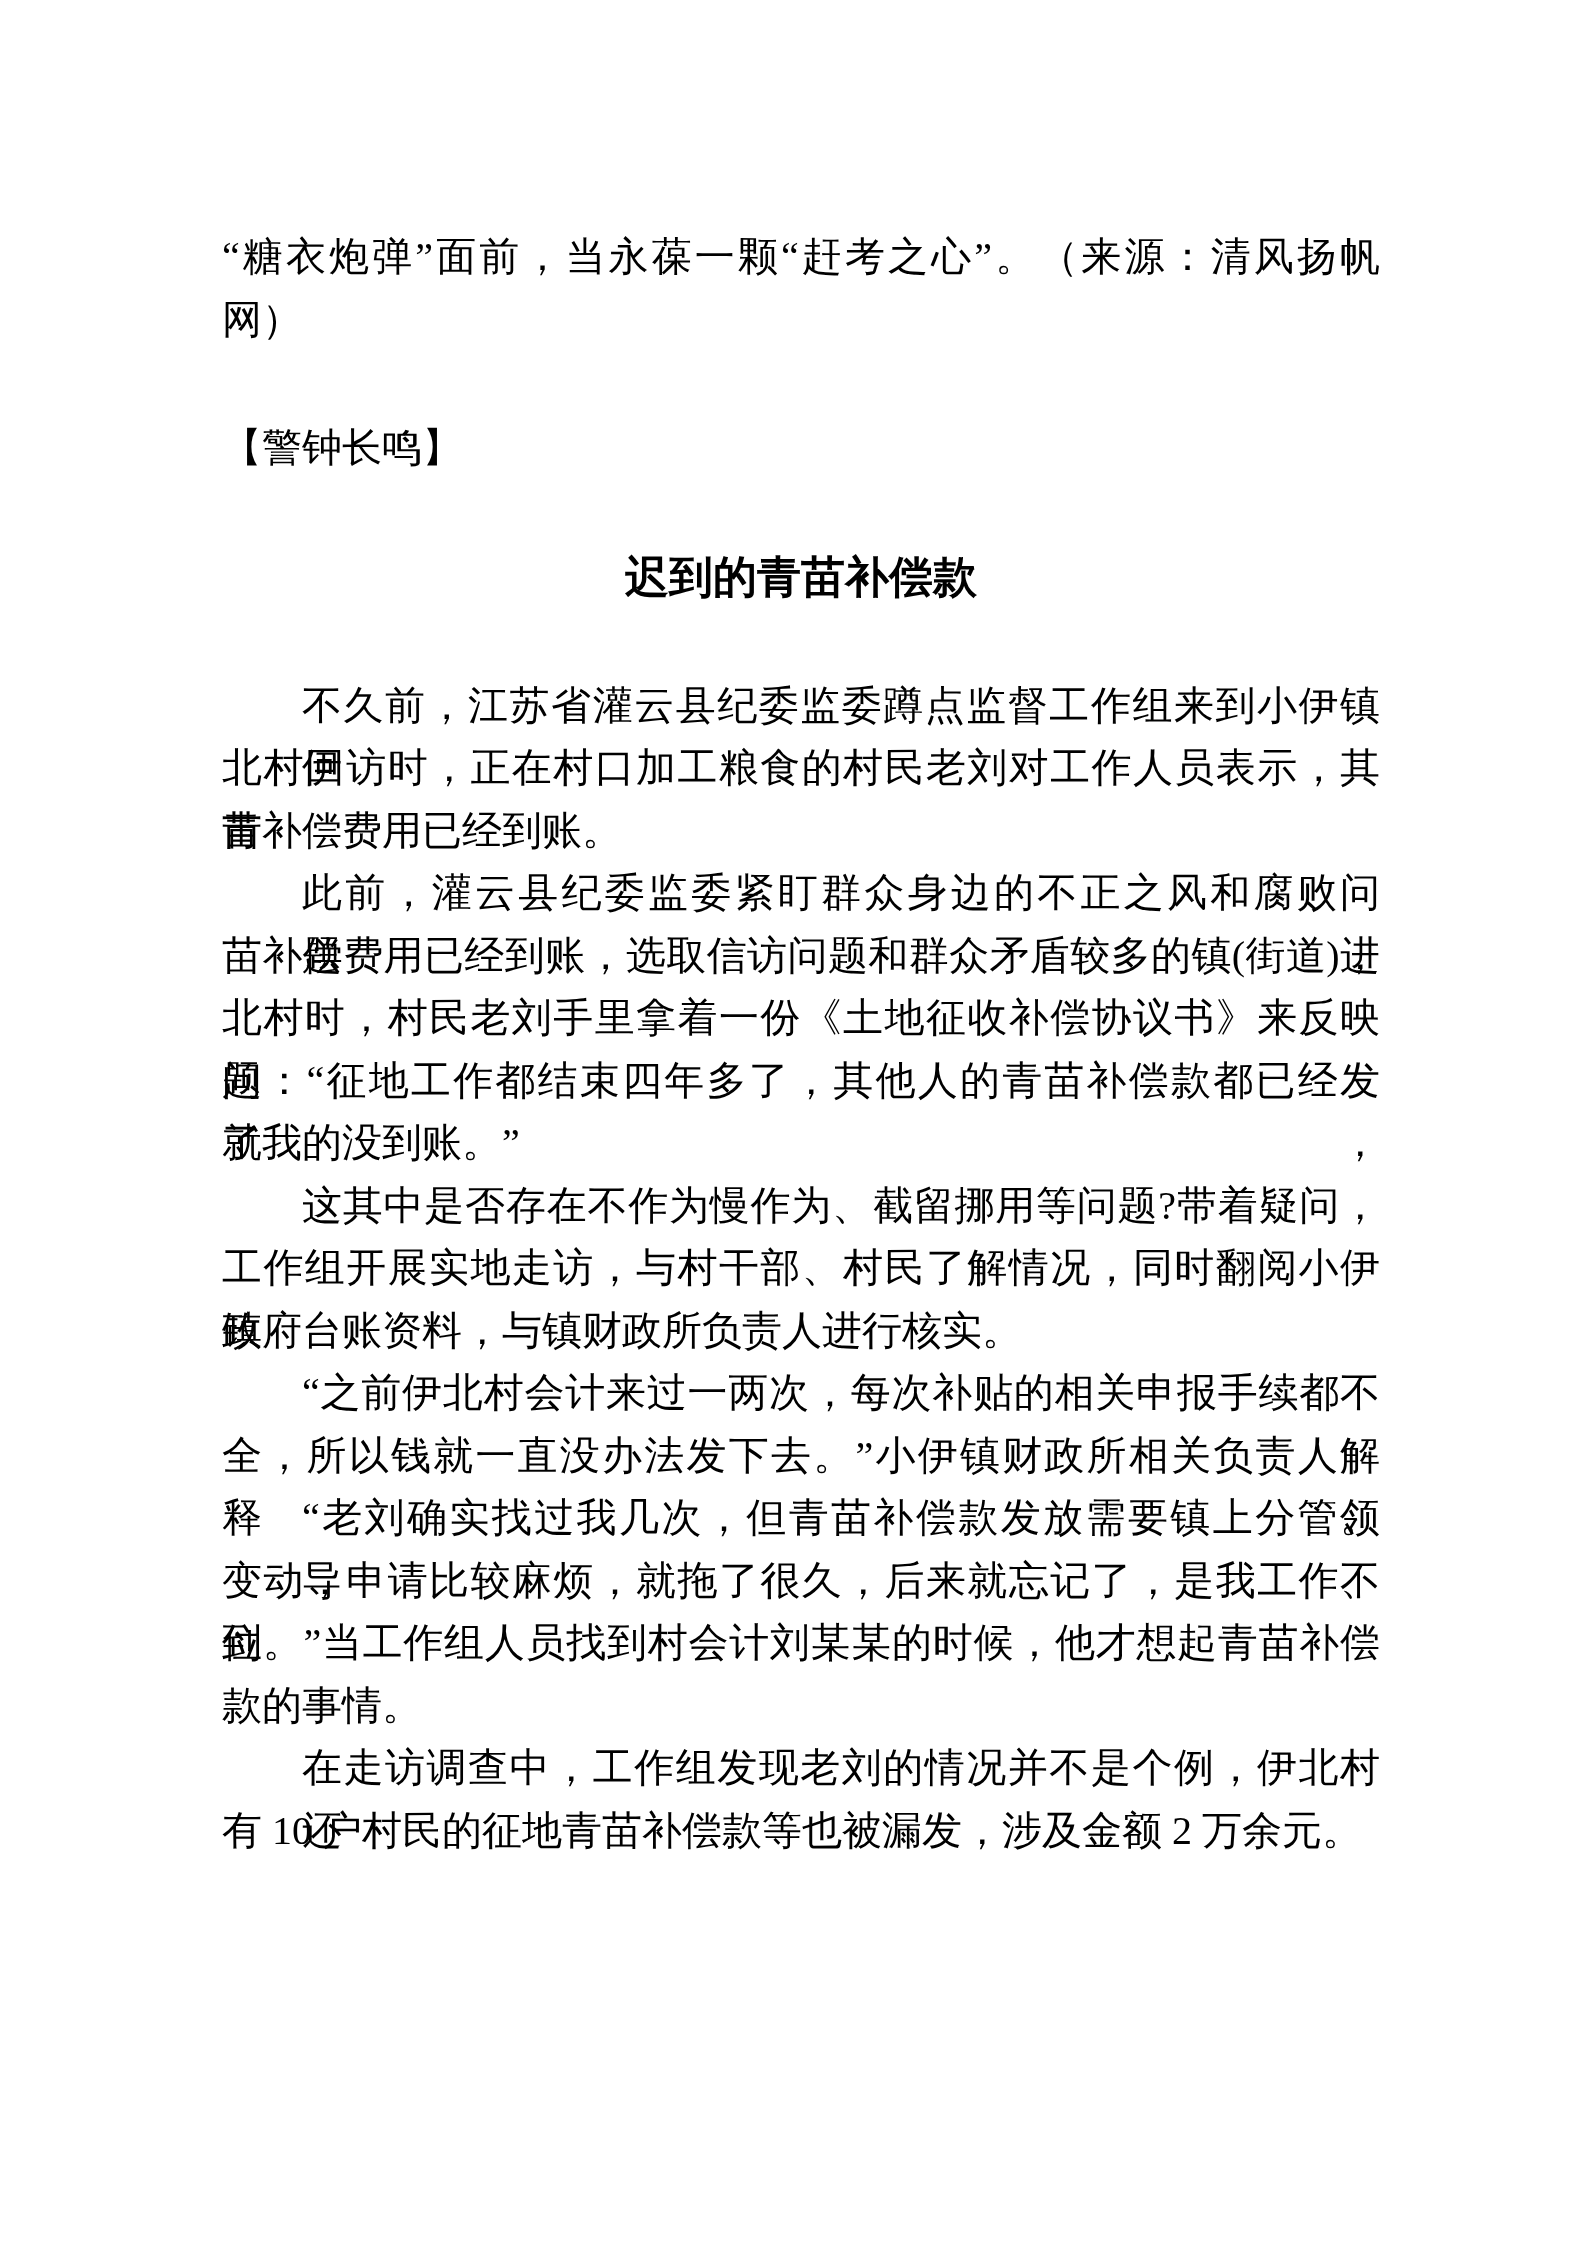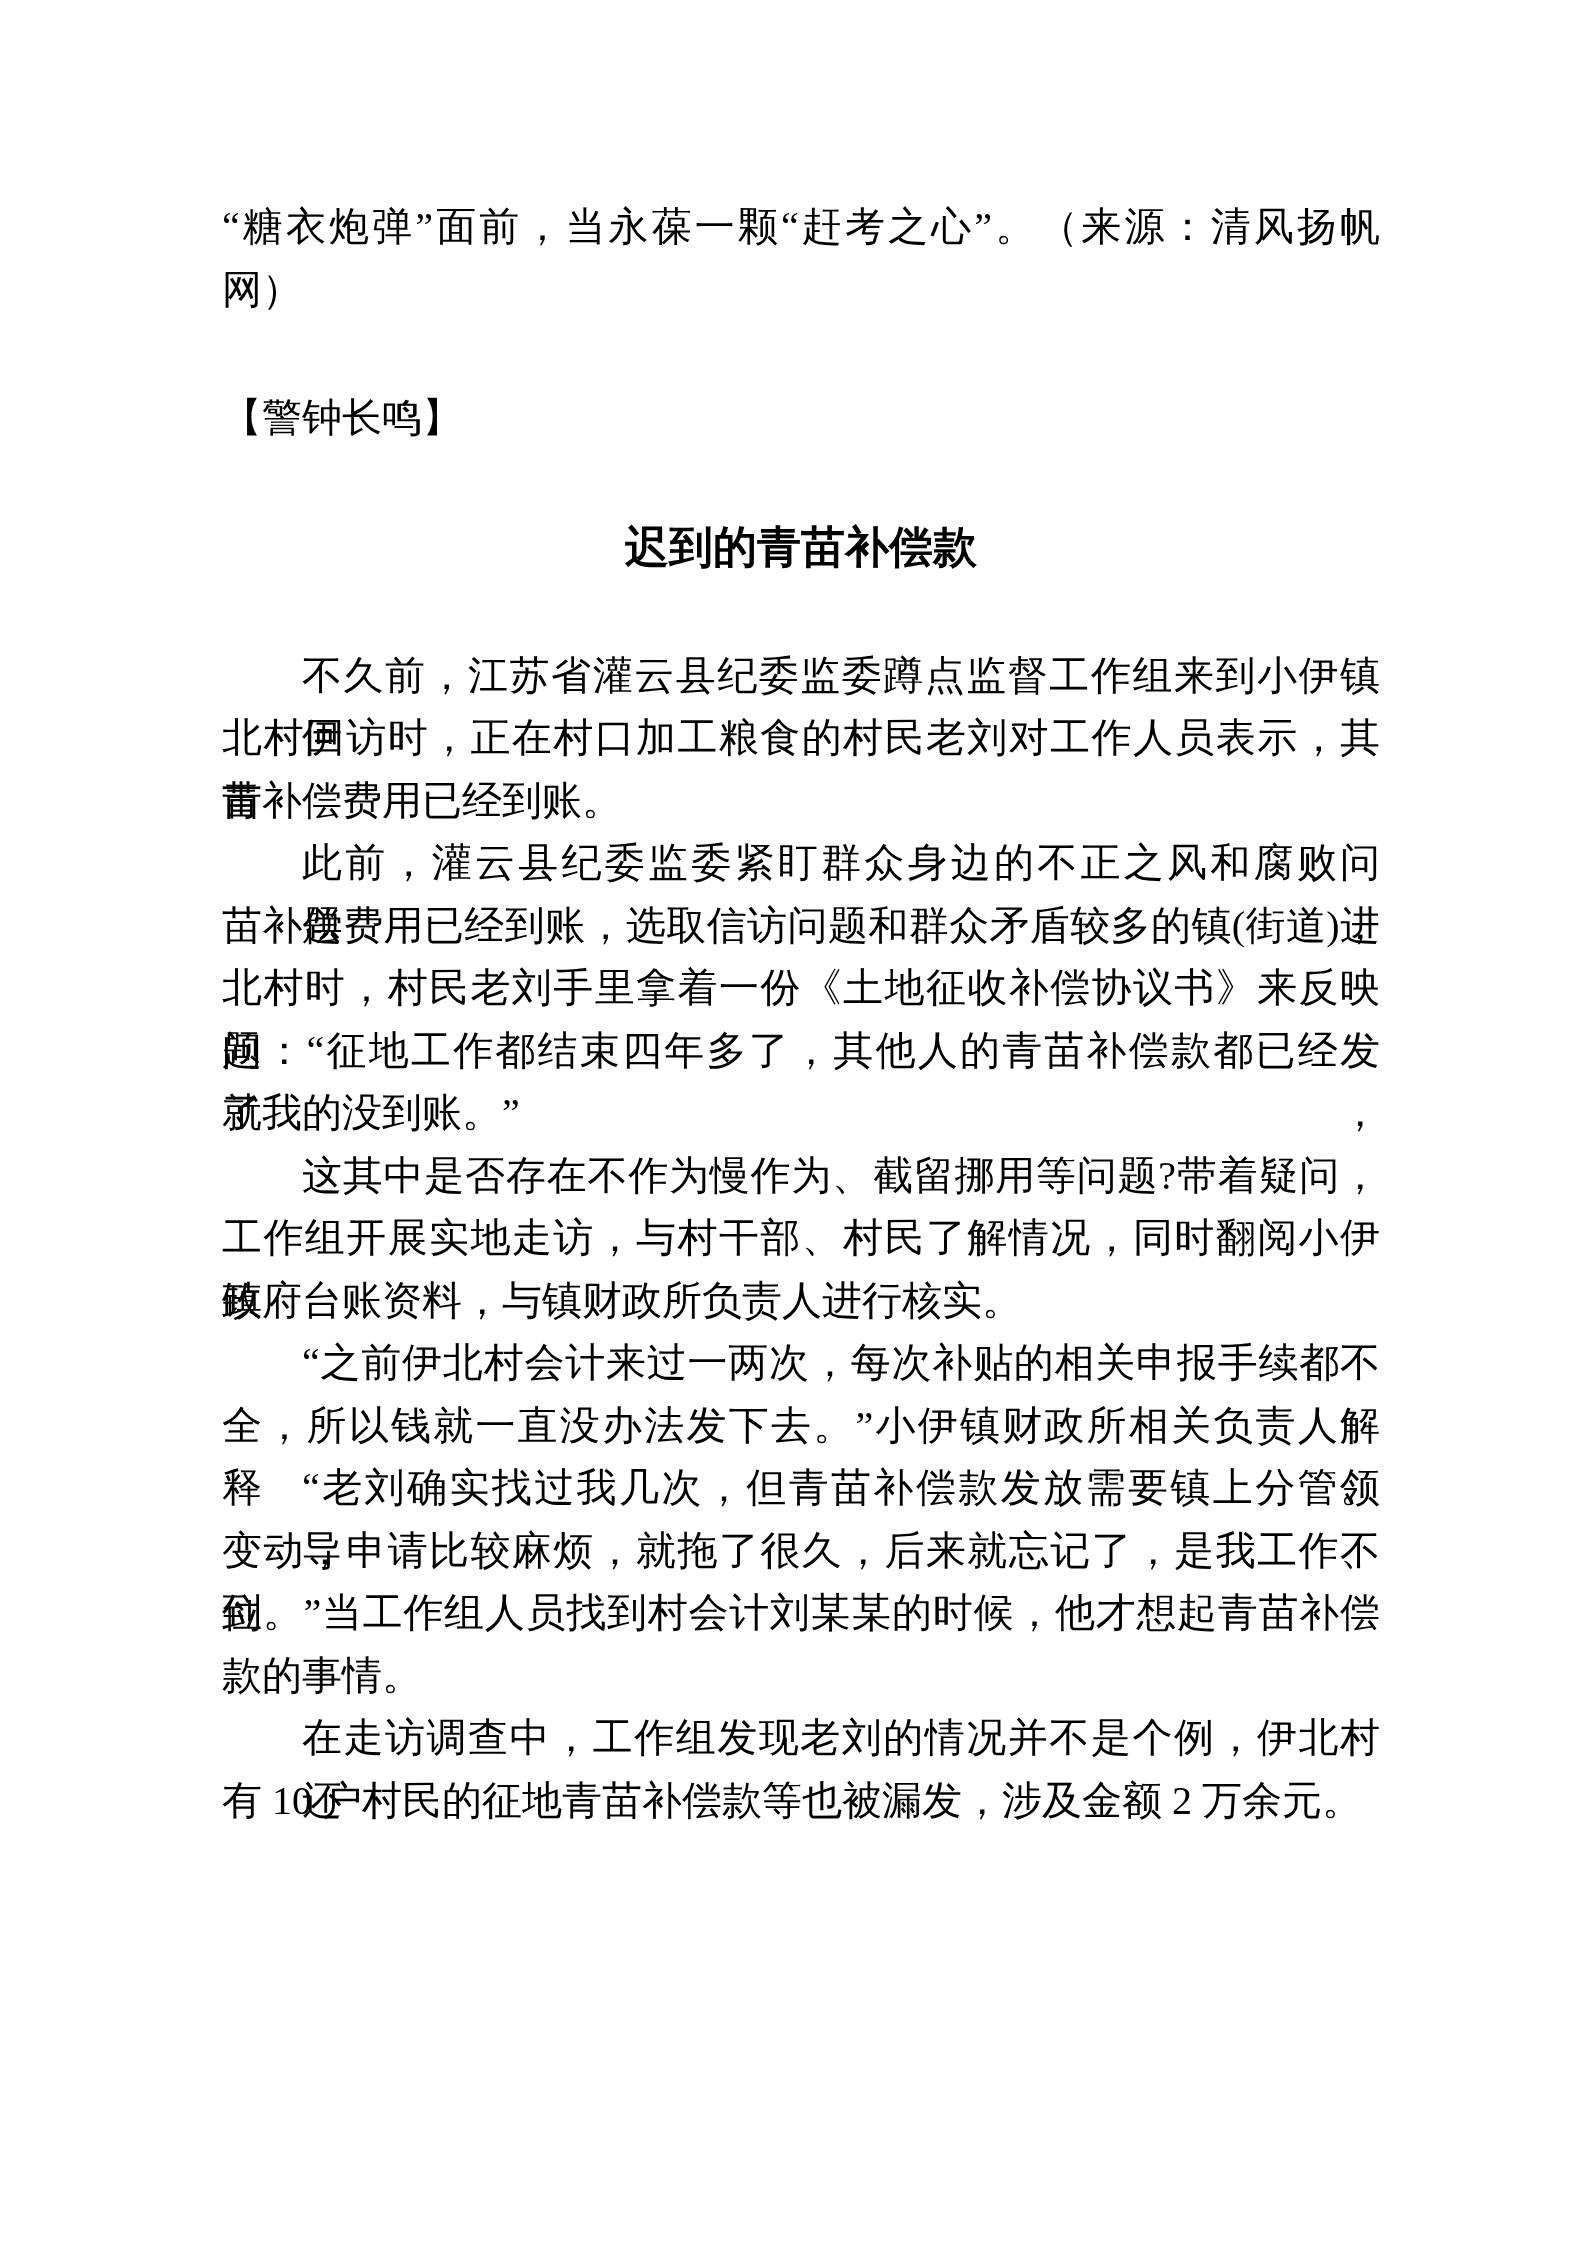--- a/index.html
+++ b/index.html
@@ -8,20 +8,21 @@
     background: #ffffff;
   }
   .page {
     position: relative;
     width: 1587px;
     height: 1849px;
     background: #ffffff;
     color: #000000;
     font-family: "Liberation Serif", "DejaVu Serif", serif;
     overflow: hidden;
+    margin-top: 30px;
   }
   .content {
     position: absolute;
     left: 222px;
     top: 196px;
     width: 1158px;
   }
   .block { margin: 0; padding: 0; }
   .spacer { height: 66px; }
   .line {

